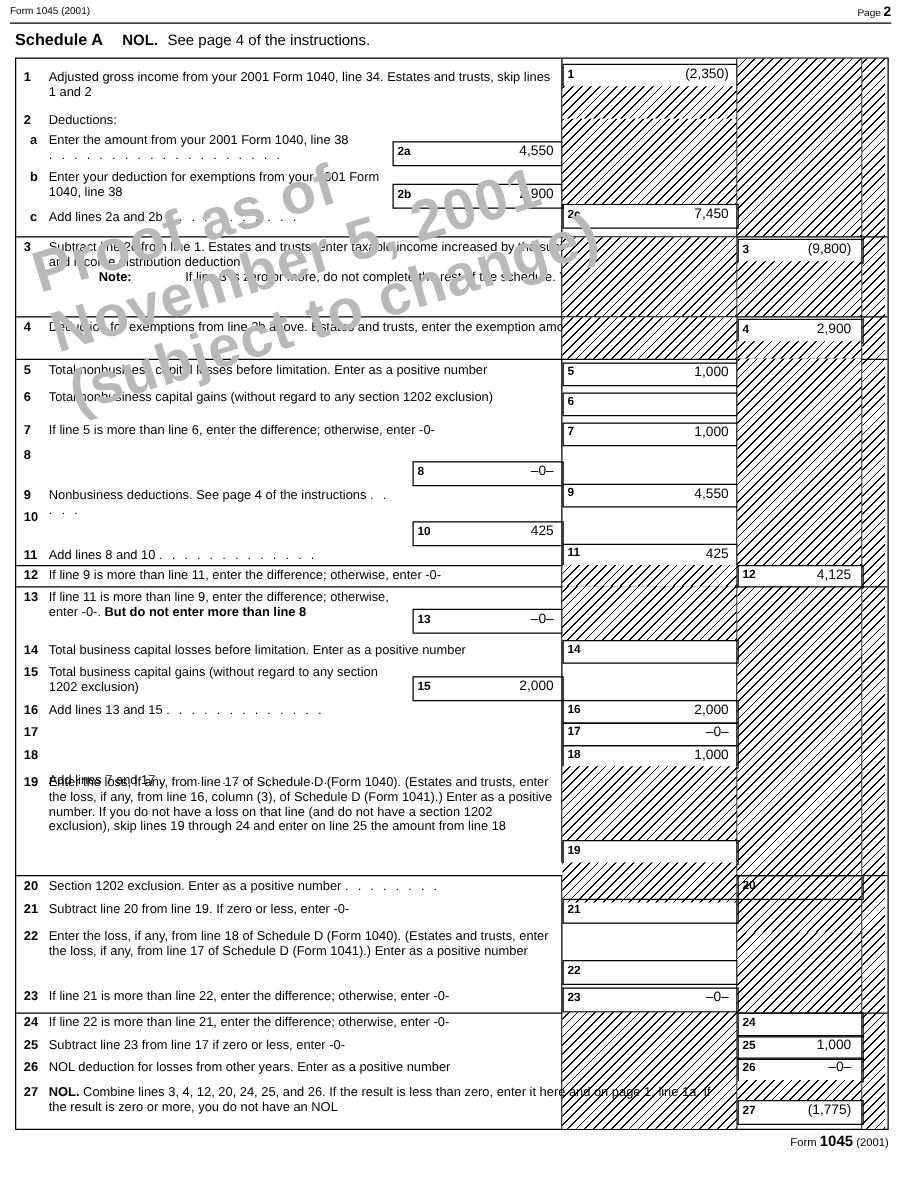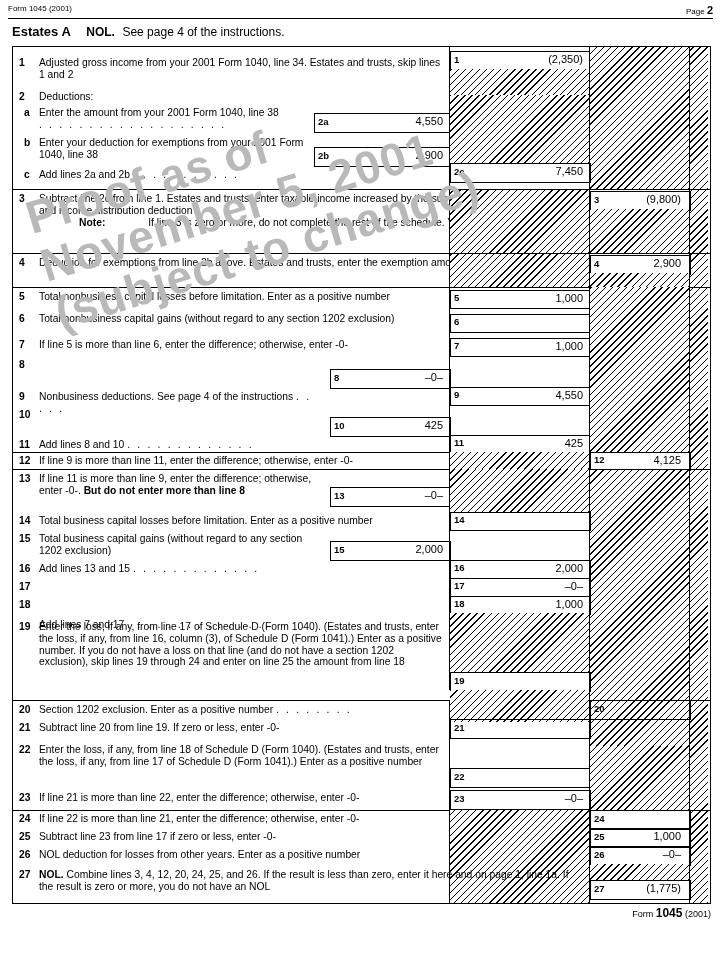--- a/index.html
+++ b/index.html
@@ -73,21 +73,21 @@
   <div class="topbar">
     <div class="left">Form 1045 (2001)</div>
     <div class="right">
       <span>Page</span>
       <b>2</b>
     </div>
   </div>
   <div class="rule"></div>
 
   <div class="schedline">
-    <b style="font-size:13px;">Estates A</b>
+    <b style="font-size:13px;">Schedule A</b>
     <b style="font-size:12px;margin-left:12px;">NOL.</b>
     <span class="tt" style="margin-left:4px;">See page 4 of the instructions.</span>
   </div>
 
   <div class="frame">
 
     <div class="vline" style="left:436px;top:0;height:643px;"></div>
     <div class="vline" style="left:576px;top:0;height:856px;"></div>
     <div class="vline" style="left:436px;top:653px;height:203px;"></div>
     <div class="vline" style="left:676px;top:0;height:856px;"></div>

